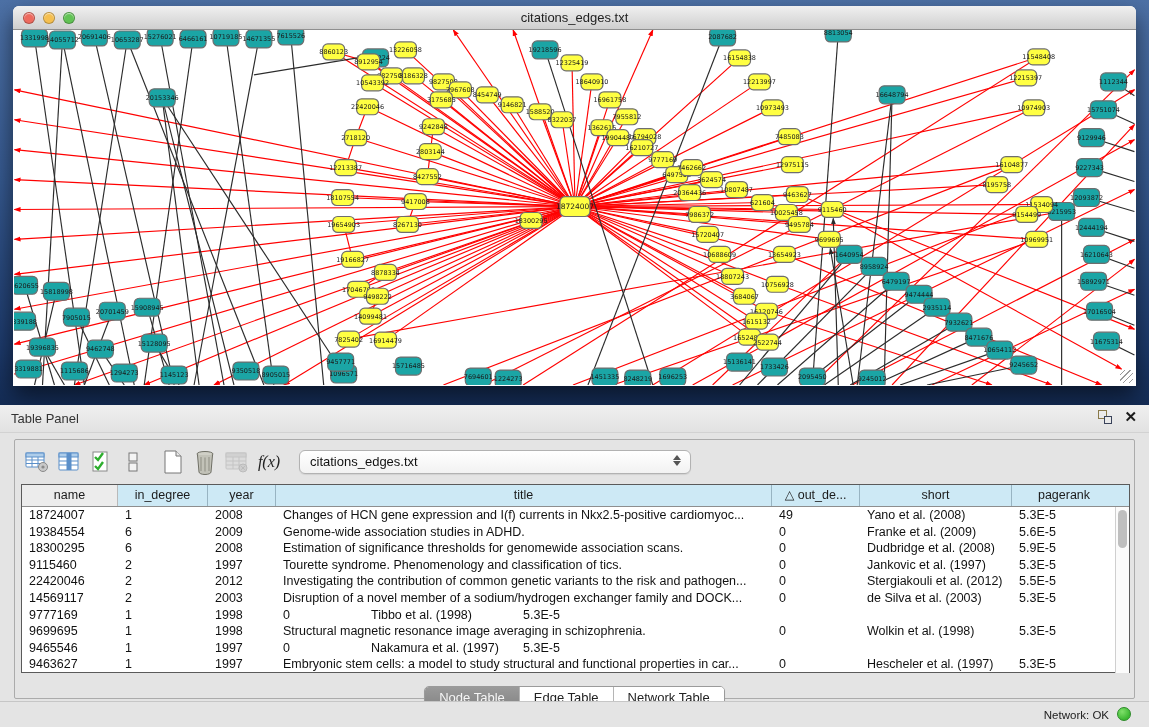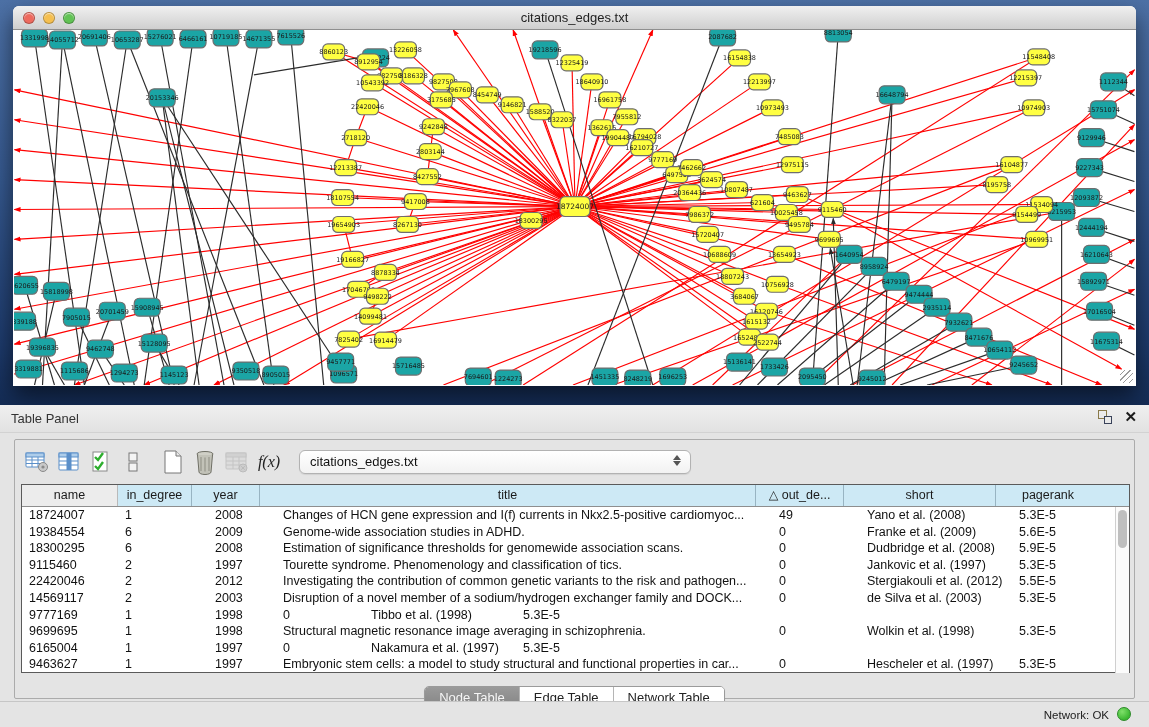--- a/index.html
+++ b/index.html
@@ -627,21 +627,21 @@
         <span class="spinner">
             <i class="up"></i>
             <i class="dn"></i>
           </span>
       </div>
     </div>
 
     <div class="table-wrap">
       <div class="thead" id="thead">
           <div class="th plain" style="width: 96px;">name</div>
-          <div class="th" style="width: 74px;">in_degree</div>
+          <div class="th" style="width: 90px;">in_degree</div>
           <div class="th" style="width: 68px;">year</div>
           <div class="th" style="width: 496px;">title</div>
           <div class="th" style="width: 88px;">△ out_de...</div>
           <div class="th" style="width: 152px;">short</div>
           <div class="th" style="width: 104px;">pagerank</div>
         </div>
       <div class="tbody" id="tbody">
           <div class="tr">
             <div class="td" style="width: 96px;">18724007</div>
             <div class="td" style="width: 90px;">1</div>
@@ -707,21 +707,21 @@
           <div class="tr">
             <div class="td" style="width: 96px;">9699695</div>
             <div class="td" style="width: 90px;">1</div>
             <div class="td" style="width: 68px;">1998</div>
             <div class="td" style="width: 496px;">Structural magnetic resonance image averaging in schizophrenia.</div>
             <div class="td" style="width: 88px;">0</div>
             <div class="td" style="width: 152px;">Wolkin et al. (1998)</div>
             <div class="td" style="width: 104px;">5.3E-5</div>
           </div>
           <div class="tr">
-            <div class="td" style="width: 96px;">6165004</div>
+            <div class="td" style="width: 96px;">9465546</div>
             <div class="td" style="width: 90px;">1</div>
             <div class="td" style="width: 68px;">1997</div>
             <div class="td" style="width: 88px;">0</div>
             <div class="td" style="width: 152px;">Nakamura et al. (1997)</div>
             <div class="td" style="width: 104px;">5.3E-5</div>
           </div>
           <div class="tr">
             <div class="td" style="width: 96px;">9463627</div>
             <div class="td" style="width: 90px;">1</div>
             <div class="td" style="width: 68px;">1997</div>

